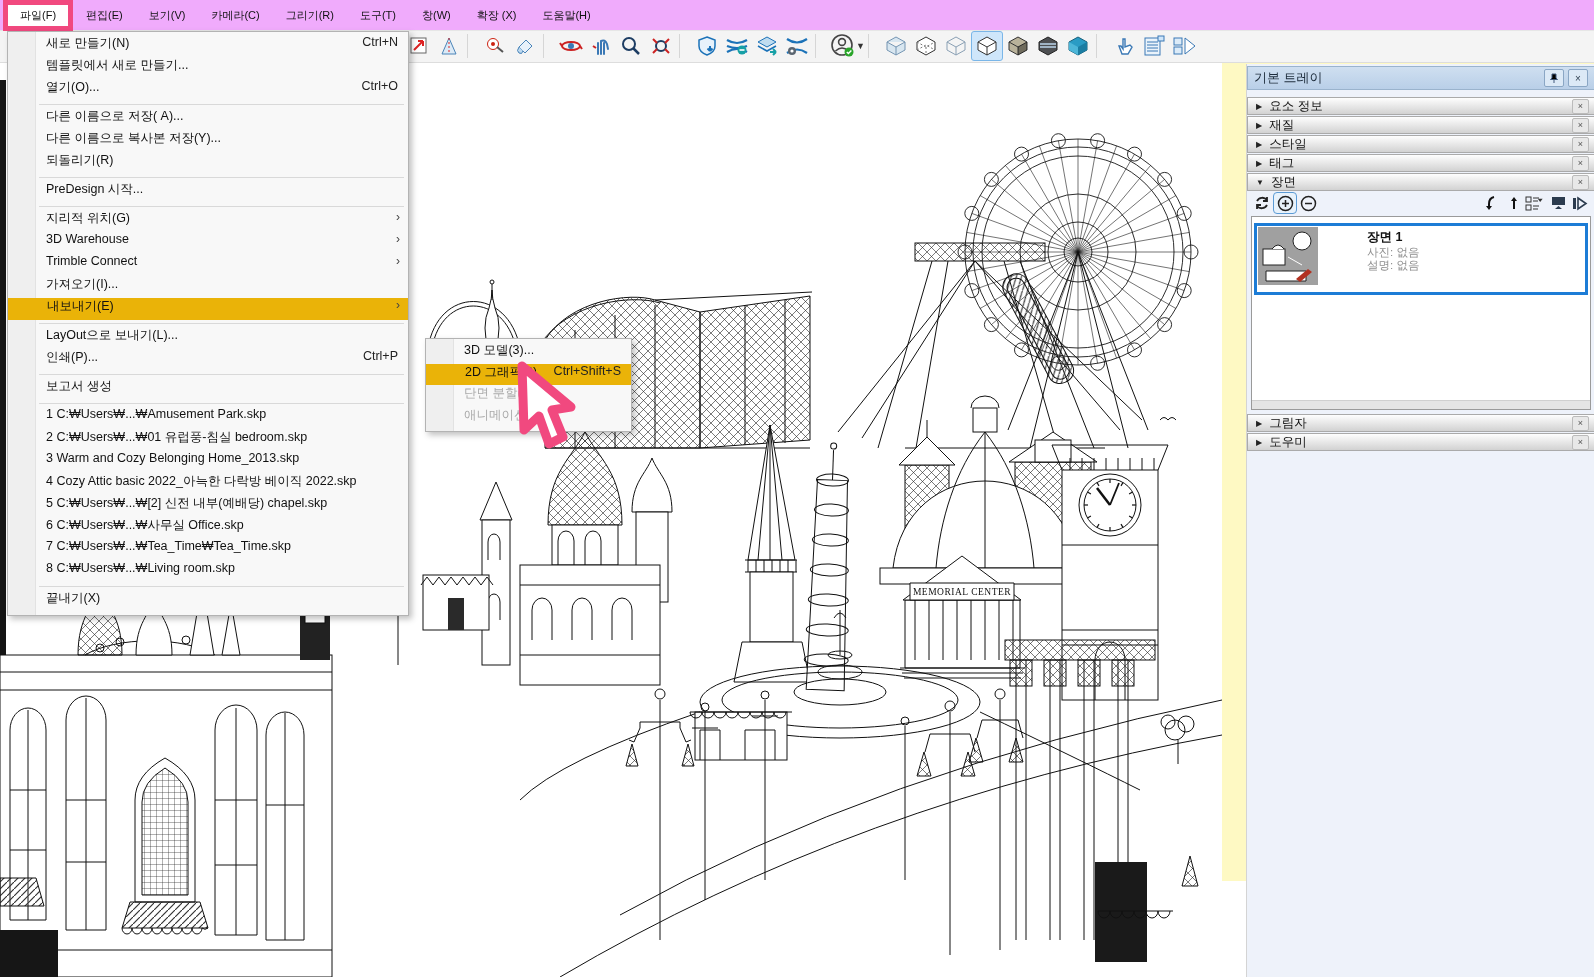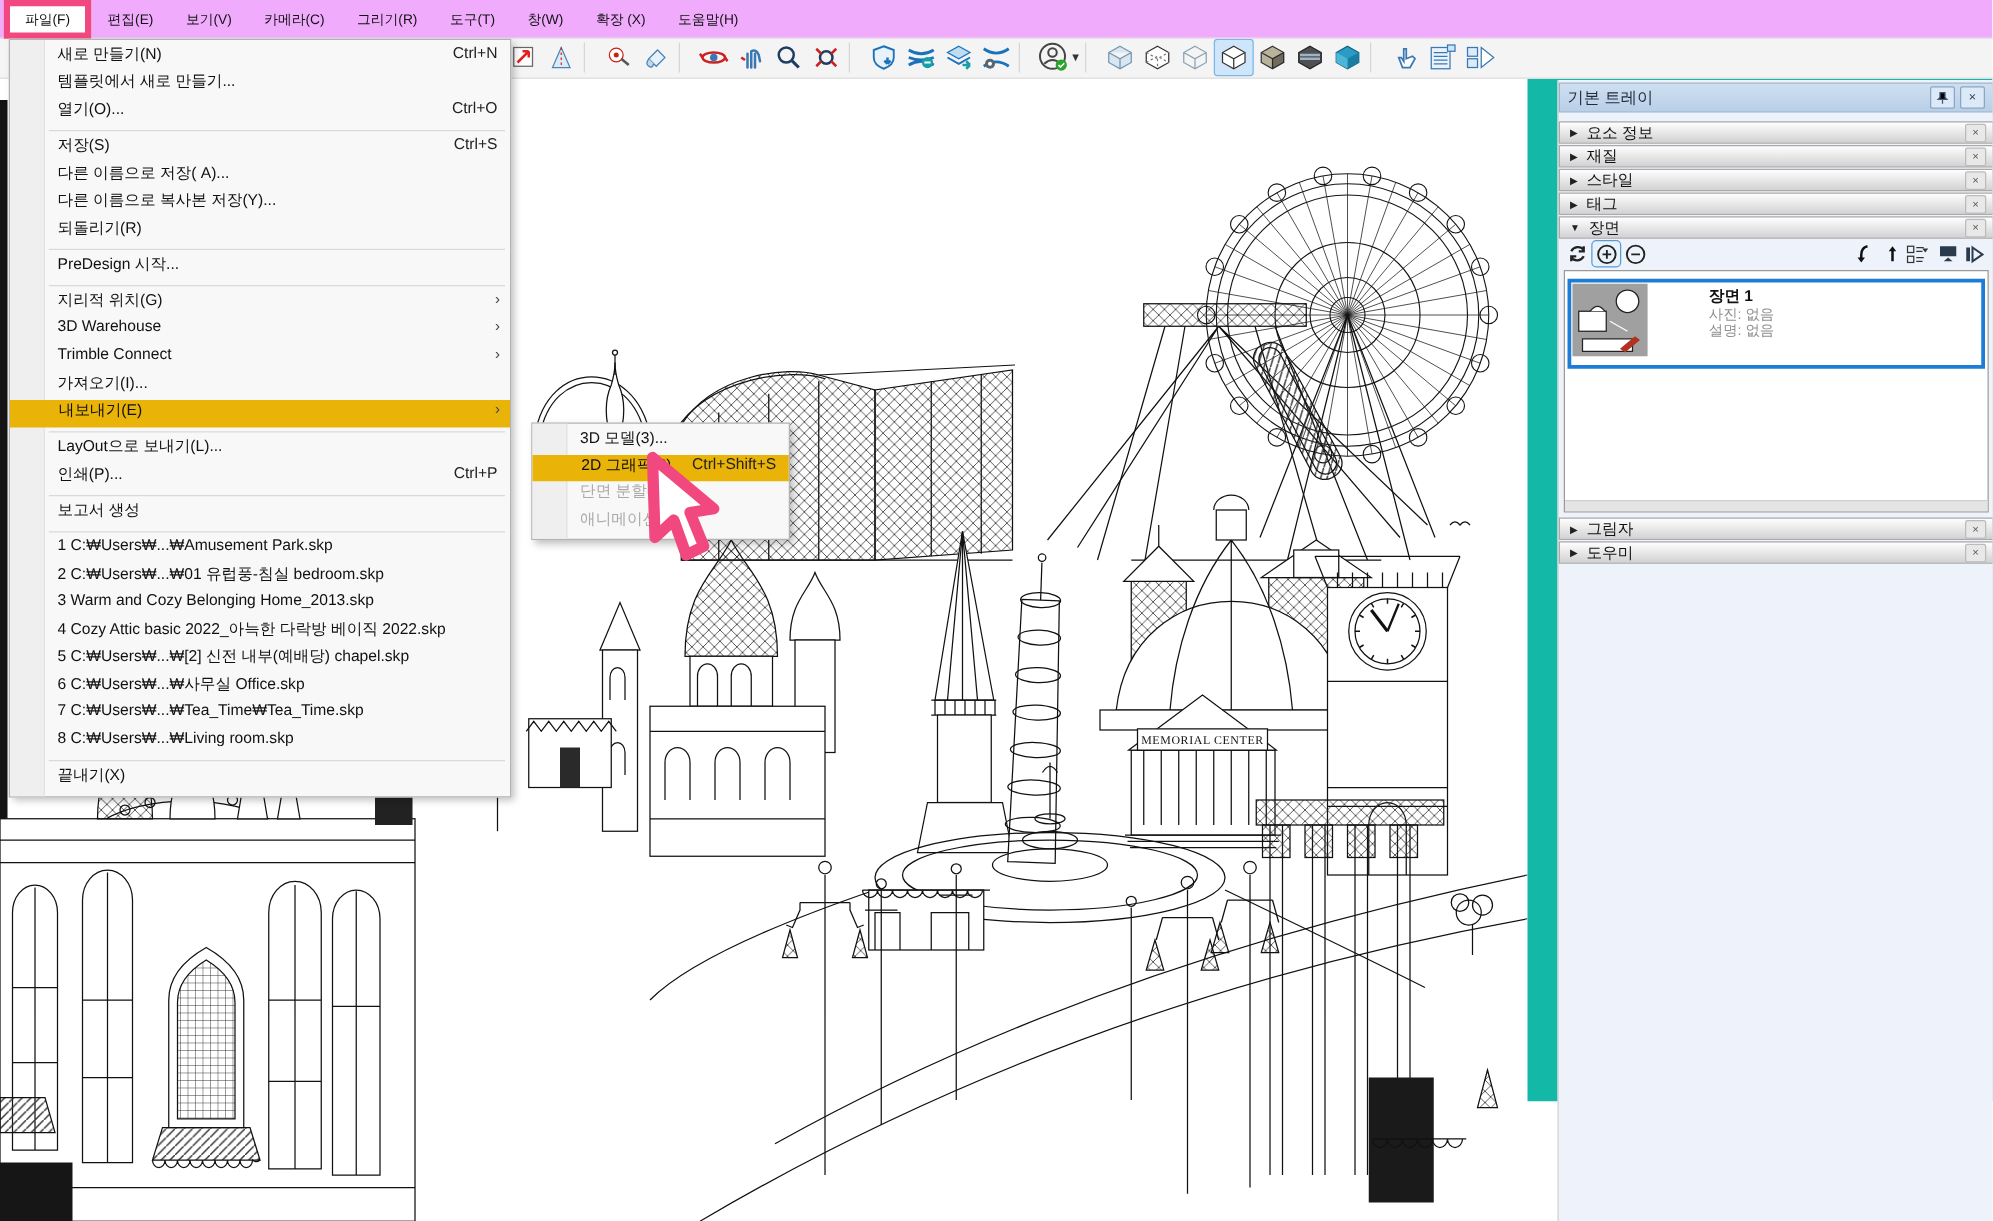--- a/index.html
+++ b/index.html
@@ -39,21 +39,21 @@
   .mrow .ma{position:absolute;right:8px;font-size:12px;color:#444;}
   .mrow.hl{background:#eab308;padding-left:39px;}
   .mrow.dis{color:#a9a9a9;}
   .msep{height:7px;position:relative;}
   .msep:after{content:"";position:absolute;left:31px;right:4px;top:3px;border-top:1px solid #d9d9d9;}
   #exportmenu{left:425px;top:338px;width:205px;padding:3px 0;}
   #exportmenu .mrow{height:21.5px;}
   
   #cursor{position:absolute;left:508px;top:360px;z-index:95;}
   
-  #side{position:absolute;left:1222px;top:62px;width:372px;height:819px;background:#14b8a6;}
+  #side{position:absolute;left:1222px;top:62px;width:372px;height:819px;background:#fef9c3;}
   #tray{position:absolute;left:24px;top:2px;width:348px;height:913px;background:#eef2fa;border-left:1px solid #d4d4d4;}
   #tray-title{position:absolute;left:0;top:2px;width:100%;height:24px;
       background:linear-gradient(#cfdff0,#b9cfe8);border:1px solid #9ab3cd;box-sizing:border-box;
       display:flex;align-items:center;font-size:13px;color:#1c2b3a;padding:0 6px;}
   #tray-title .t-sp{flex:1;}
   .tt-btn{width:18px;height:16px;border:1px solid #8aa6c4;background:#dce9f6;border-radius:2px;
       display:flex;align-items:center;justify-content:center;font-size:10px;color:#345;margin-left:4px;}
   .sect{position:absolute;left:0;width:100%;height:18px;background:linear-gradient(#fefefe,#d2d2d2);
       border:1px solid #aaa;box-sizing:border-box;display:flex;align-items:center;
       font-size:12.5px;color:#111;padding:0 5px;}
@@ -668,24 +668,20 @@
     </div>
   <div class="mrow">
       <span class="ml">템플릿에서 새로 만들기...</span>
     </div>
   <div class="mrow">
       <span class="ml">열기(O)...</span>
       <span class="ms">Ctrl+O</span>
     </div>
   <div class="msep"></div>
   <div class="mrow">
-      <span class="ml">저장(S)</span>
-      <span class="ms">Ctrl+S</span>
-    </div>
-  <div class="mrow">
       <span class="ml">다른 이름으로 저장( A)...</span>
     </div>
   <div class="mrow">
       <span class="ml">다른 이름으로 복사본 저장(Y)...</span>
     </div>
   <div class="mrow">
       <span class="ml">되돌리기(R)</span>
     </div>
   <div class="msep"></div>
   <div class="mrow">

